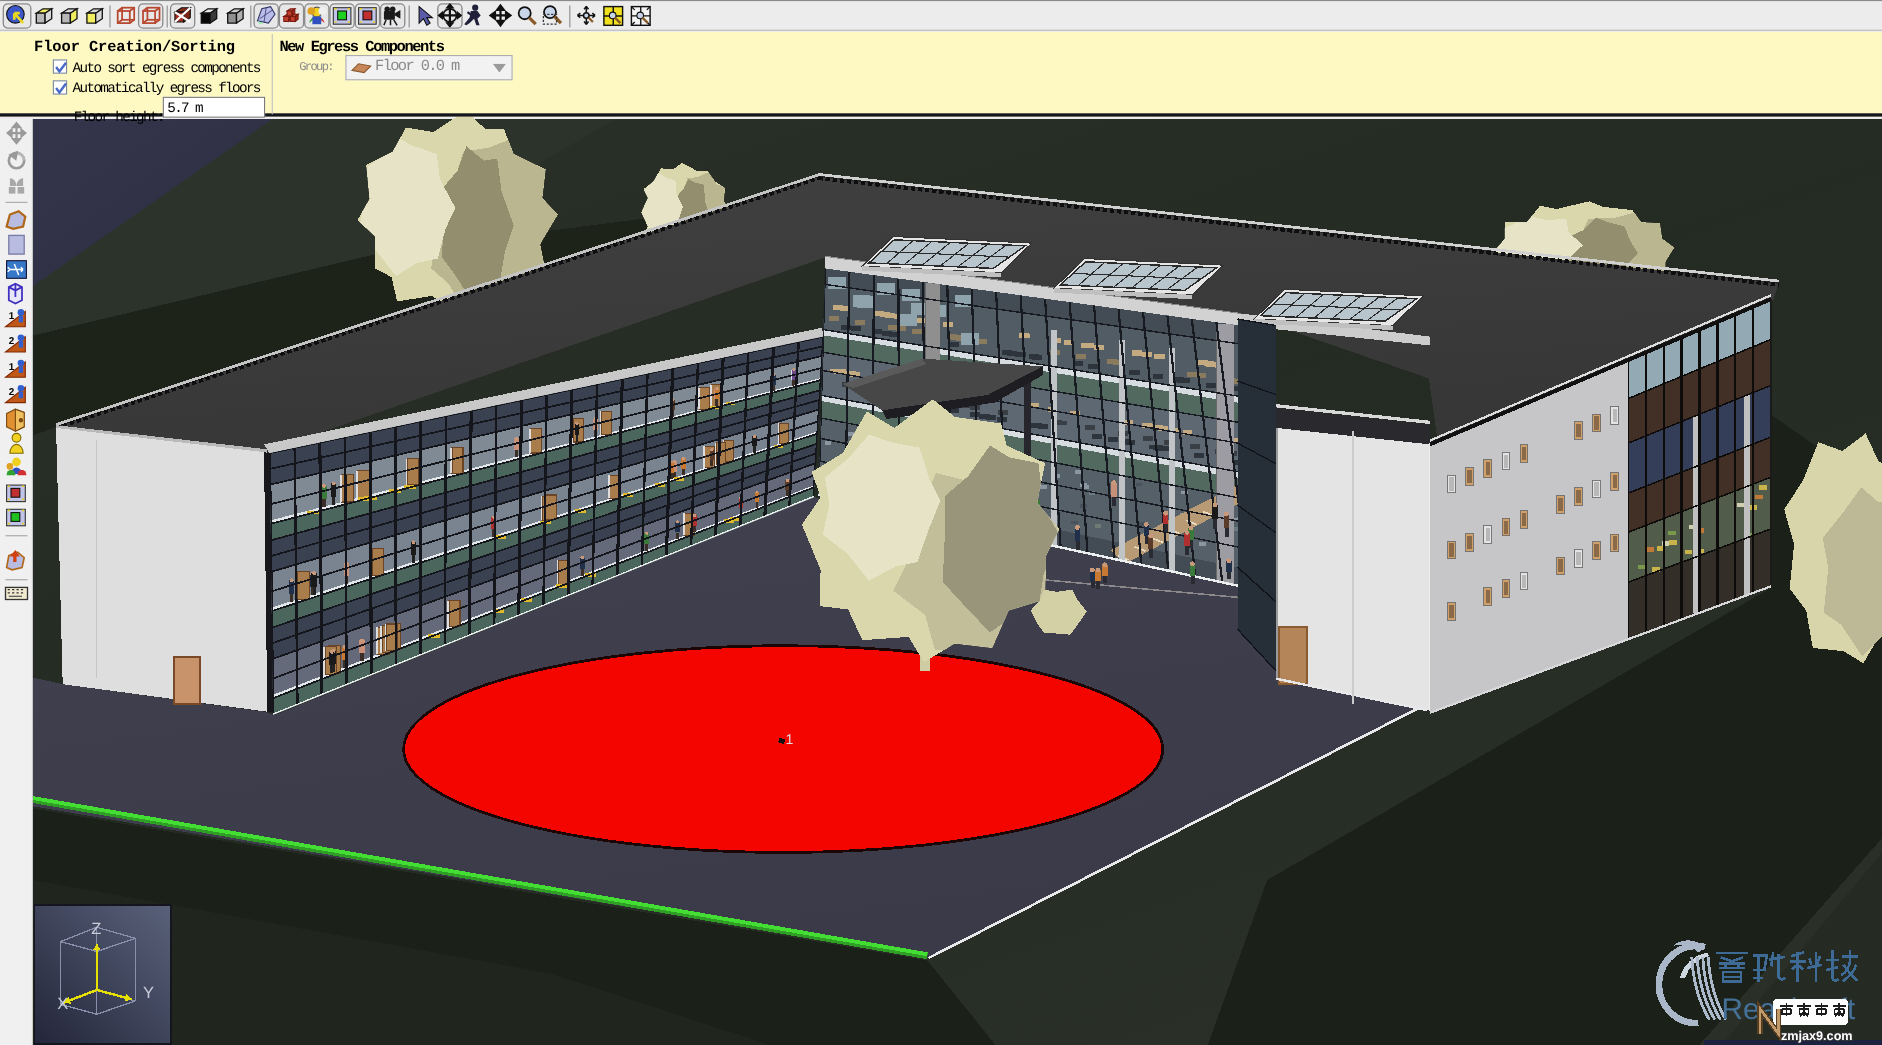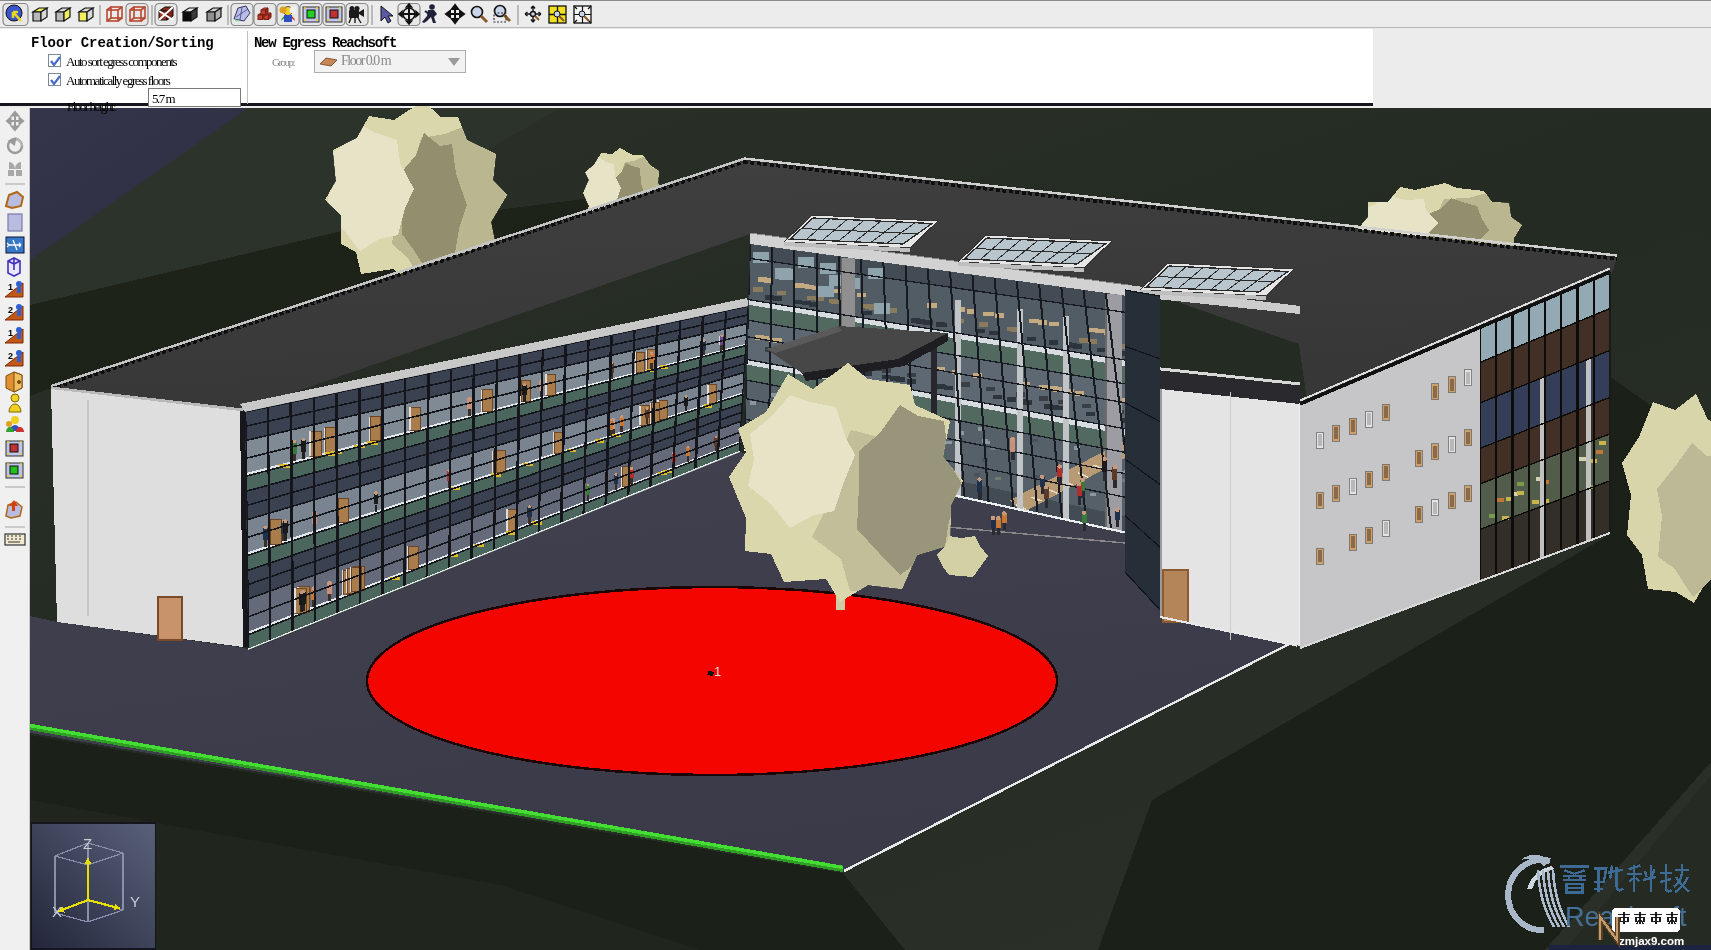--- a/index.html
+++ b/index.html
@@ -1,19 +1,19 @@
 <!DOCTYPE html>
 <html><head><meta charset="utf-8"><style>
 *{margin:0;padding:0;box-sizing:border-box}
 body{width:1711px;height:950px;overflow:hidden;font-family:"Liberation Sans",sans-serif;background:#ececec}
 .top{position:absolute;left:0;top:0;width:1711px;height:28px;background:#ececec;border-top:1.5px solid #8a8a8a;border-bottom:1px solid #b8b8b8}
-.panel{position:absolute;left:0;top:29px;width:1373px;height:77px;background:#ffffff;border-bottom:3px solid #15151e}
+.panel{position:absolute;left:0;top:29px;width:1711px;height:77px;background:#fef9c3;border-bottom:3px solid #15151e}
 .leftbar{position:absolute;left:0;top:108px;width:30px;height:842px;background:#f0f0f0;border-right:1px solid #c8c8c8}
 .vp{position:absolute;left:0;top:0;width:1711px;height:950px}
-.mono{font-family:Liberation Serif, serif;letter-spacing:-1.5px;white-space:pre}
+.mono{font-family:Liberation Mono, monospace;letter-spacing:-1.5px;white-space:pre}
 .monoh{font-family:"Liberation Mono",monospace;letter-spacing:-0.1px;white-space:pre}
 .cb{position:absolute;width:13px;height:13px;background:#fff;border:1px solid #7a8a9a}
 .cb svg{position:absolute;left:0;top:0}
 </style></head><body>
 <svg class="vp" width="1711" height="950" viewBox="0 0 1711 950" shape-rendering="crispEdges">
     <defs>
       <linearGradient id="gnd" x1="0" y1="0" x2="0.7" y2="1">
         <stop offset="0" stop-color="#2b3129"></stop>
         <stop offset="0.5" stop-color="#242b22"></stop>
         <stop offset="1" stop-color="#2a3027"></stop>
@@ -1042,21 +1042,21 @@
 <div class="cb" style="left:48px;top:44px">
       <svg width="13" height="13">
         <path d="M2,6 L5,10 L11,2" stroke="#4a6ac8" stroke-width="2.2" fill="none"></path>
       </svg>
     </div>
 <div class="mono" style="position:absolute;left:66px;top:44px;font-size:13px">Automatically egress floors</div>
 <div class="mono" style="position:absolute;left:67px;top:70px;font-size:13px">Floor height:</div>
 <div style="position:absolute;left:148px;top:59px;width:93px;height:19px;background:#fff;border:1px solid #7a7a7a"></div>
 <div class="mono" style="position:absolute;left:152px;top:62px;font-size:13px">5.7 m</div>
 <div style="position:absolute;left:247px;top:2px;width:1px;height:73px;background:#c0c0c0"></div>
-<div class="monoh" style="position:absolute;left:254px;top:6px;font-size:14px;font-weight:bold;letter-spacing:-1.3px">New Egress Reachsoft</div>
+<div class="monoh" style="position:absolute;left:254px;top:6px;font-size:14px;font-weight:bold;letter-spacing:-1.3px">New Egress Components</div>
 <div class="mono" style="position:absolute;left:272px;top:27px;font-size:11px;color:#8a8a8a">Group:</div>
 <div style="position:absolute;left:314px;top:21px;width:152px;height:23px;background:#f2f2f2;border:1px solid #adadad"></div>
 <svg style="position:absolute;left:318px;top:26px" width="22" height="14">
       <polygon points="2,9 8,3 19,5 13,11" fill="#c8875a" stroke="#8a5a30"></polygon>
     </svg>
 <div class="mono" style="position:absolute;left:341px;top:24px;font-size:14px;color:#8a8a8a">Floor 0.0 m</div>
 <svg style="position:absolute;left:448px;top:29px" width="12" height="8">
       <polygon points="0,0 12,0 6,8" fill="#9a9a9a"></polygon>
     </svg>
 </div>

